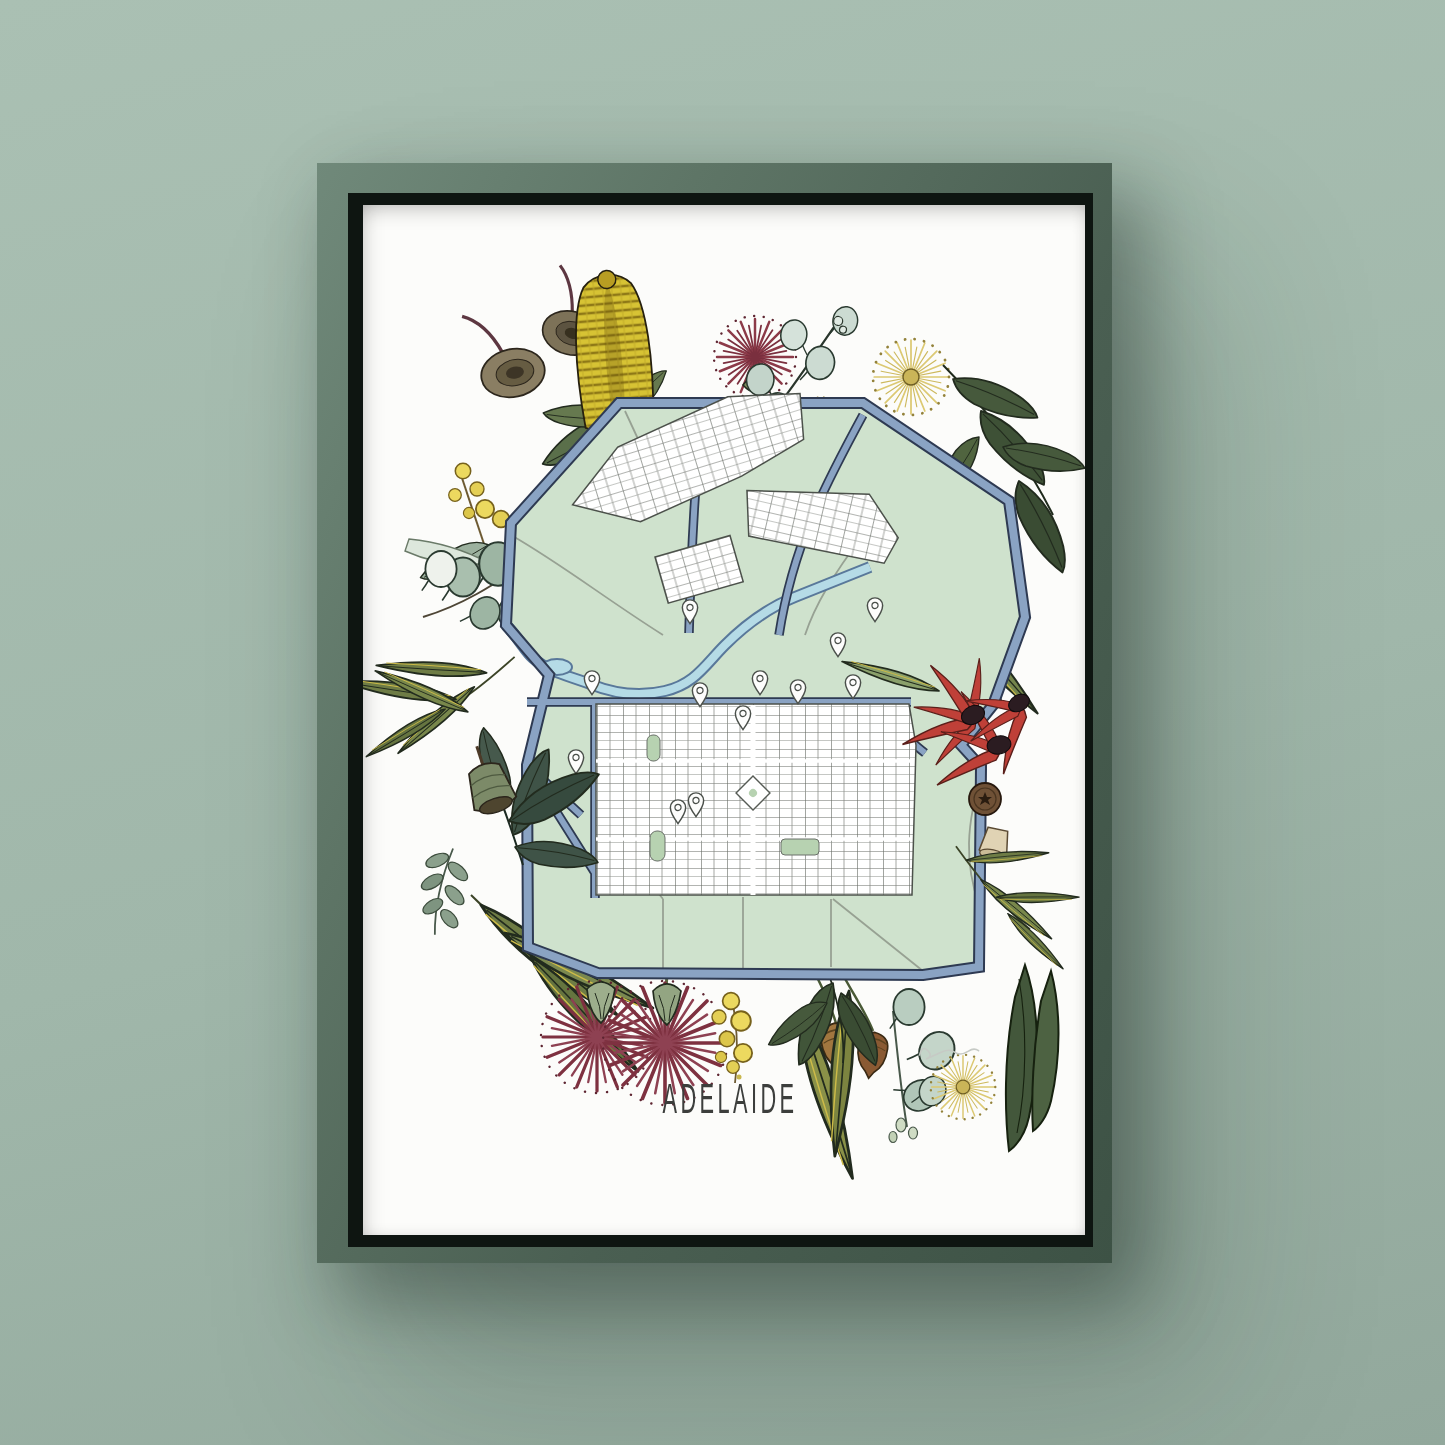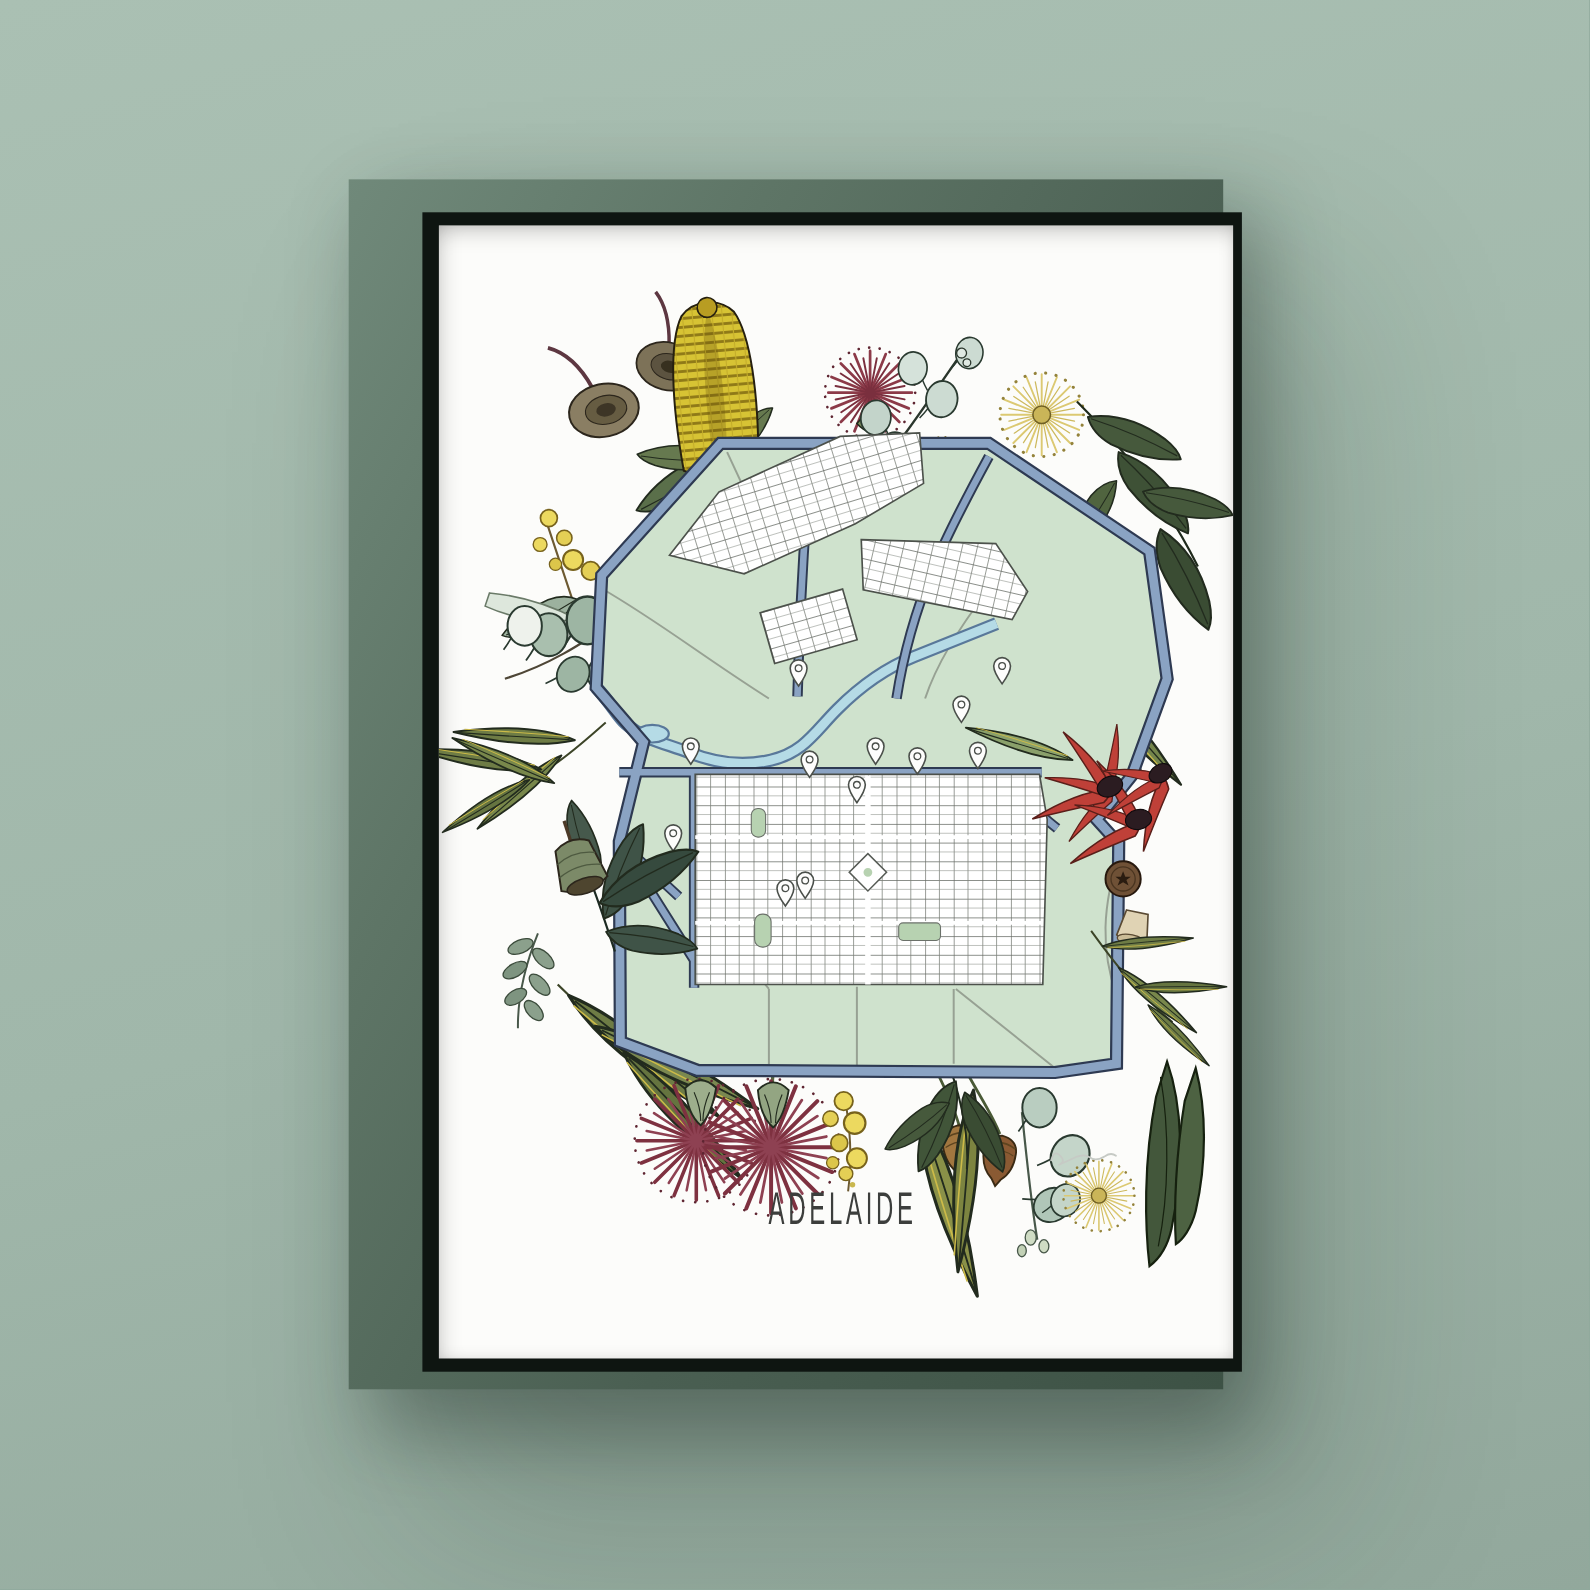--- a/index.html
+++ b/index.html
@@ -3,21 +3,21 @@
 <meta charset="utf-8">
 <style>
   html,body{margin:0;padding:0;background:#8fa99c;}
   .stage{position:relative;width:1445px;height:1445px;overflow:hidden;
          font-family:"Liberation Sans",sans-serif;
          background:linear-gradient(165deg,var(--wall-light,#aac0b3) 0%,var(--wall,#a0b7aa) 55%,var(--wall-dark,#92a89c) 100%);}
   .frame{position:absolute;left:317px;top:163px;width:795px;height:1100px;box-sizing:border-box;
          padding:30px 19px 16px 31px;
          background:linear-gradient(118deg,#70897a 0%,#5e7566 28%,#4a5f52 62%,#3d5245 100%);
          box-shadow:26px 34px 70px 6px rgba(25,40,32,.40),80px 110px 170px 14px rgba(25,40,32,.20);}
-  .lip{width:100%;height:100%;box-sizing:border-box;padding:12px 8px 12px 15px;background:var(--frame-lip,#0e1511);margin-left:36px;}
+  .lip{width:100%;height:100%;box-sizing:border-box;padding:12px 8px 12px 15px;background:var(--frame-lip,#0e1511);}
   .print{position:relative;width:100%;height:100%;background:var(--paper,#fcfcfa);
          box-shadow:inset 0 16px 22px -14px rgba(0,0,0,.28),inset 16px 0 22px -16px rgba(0,0,0,.20),
                     inset -10px 0 16px -12px rgba(0,0,0,.14),inset 0 -10px 16px -12px rgba(0,0,0,.12);}
   svg{display:block;width:100%;height:100%;}
   text{font-family:"Liberation Sans",sans-serif;}
 </style>
 </head>
 <body>
 
 <div class="stage">

